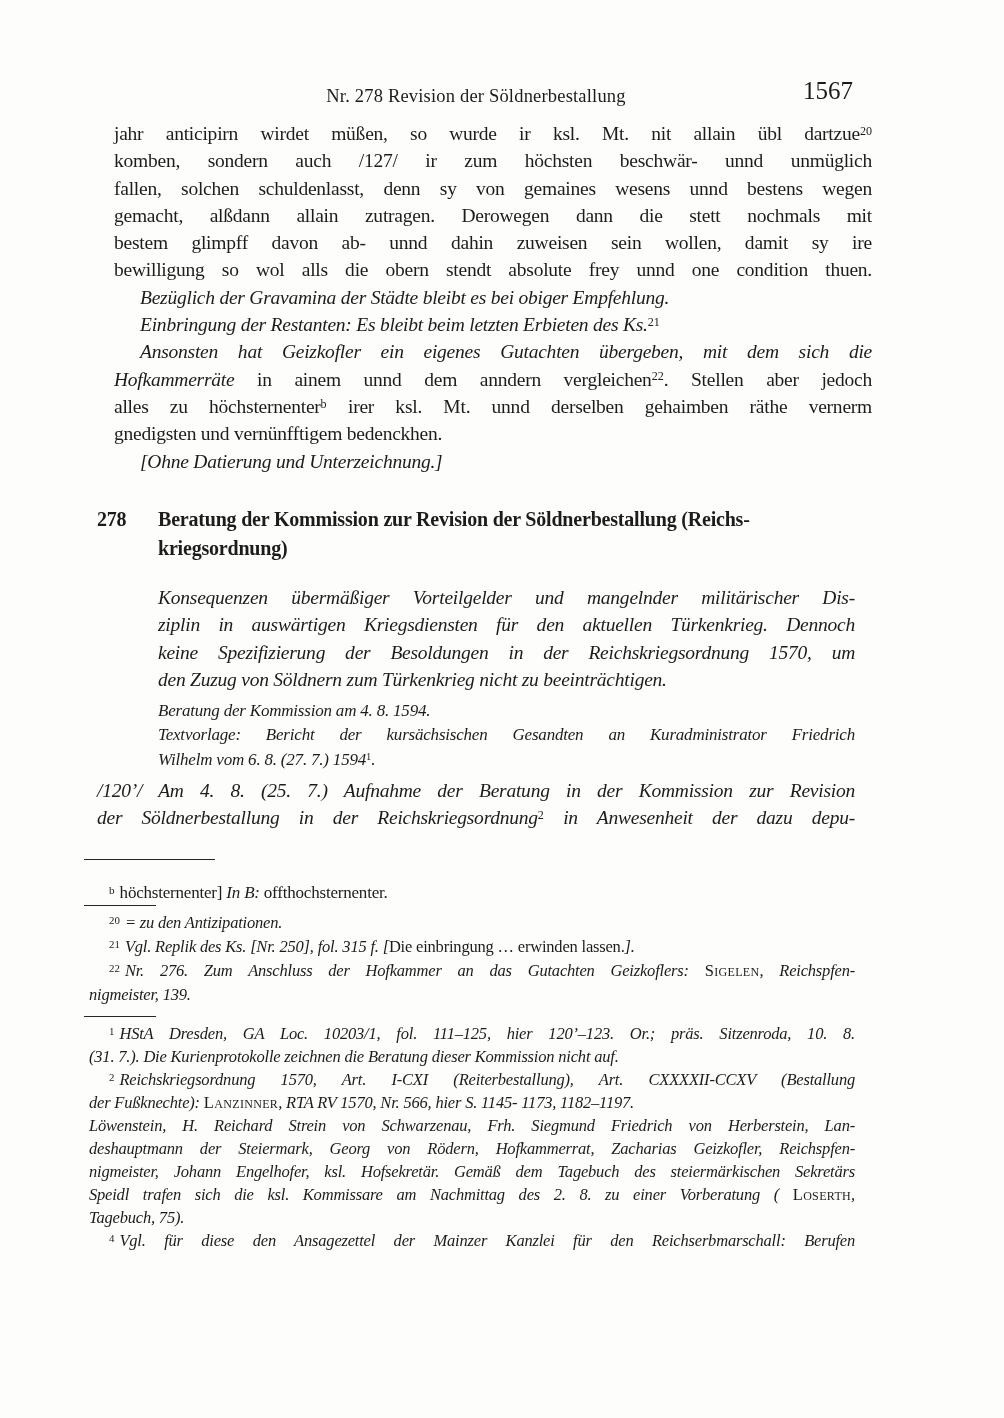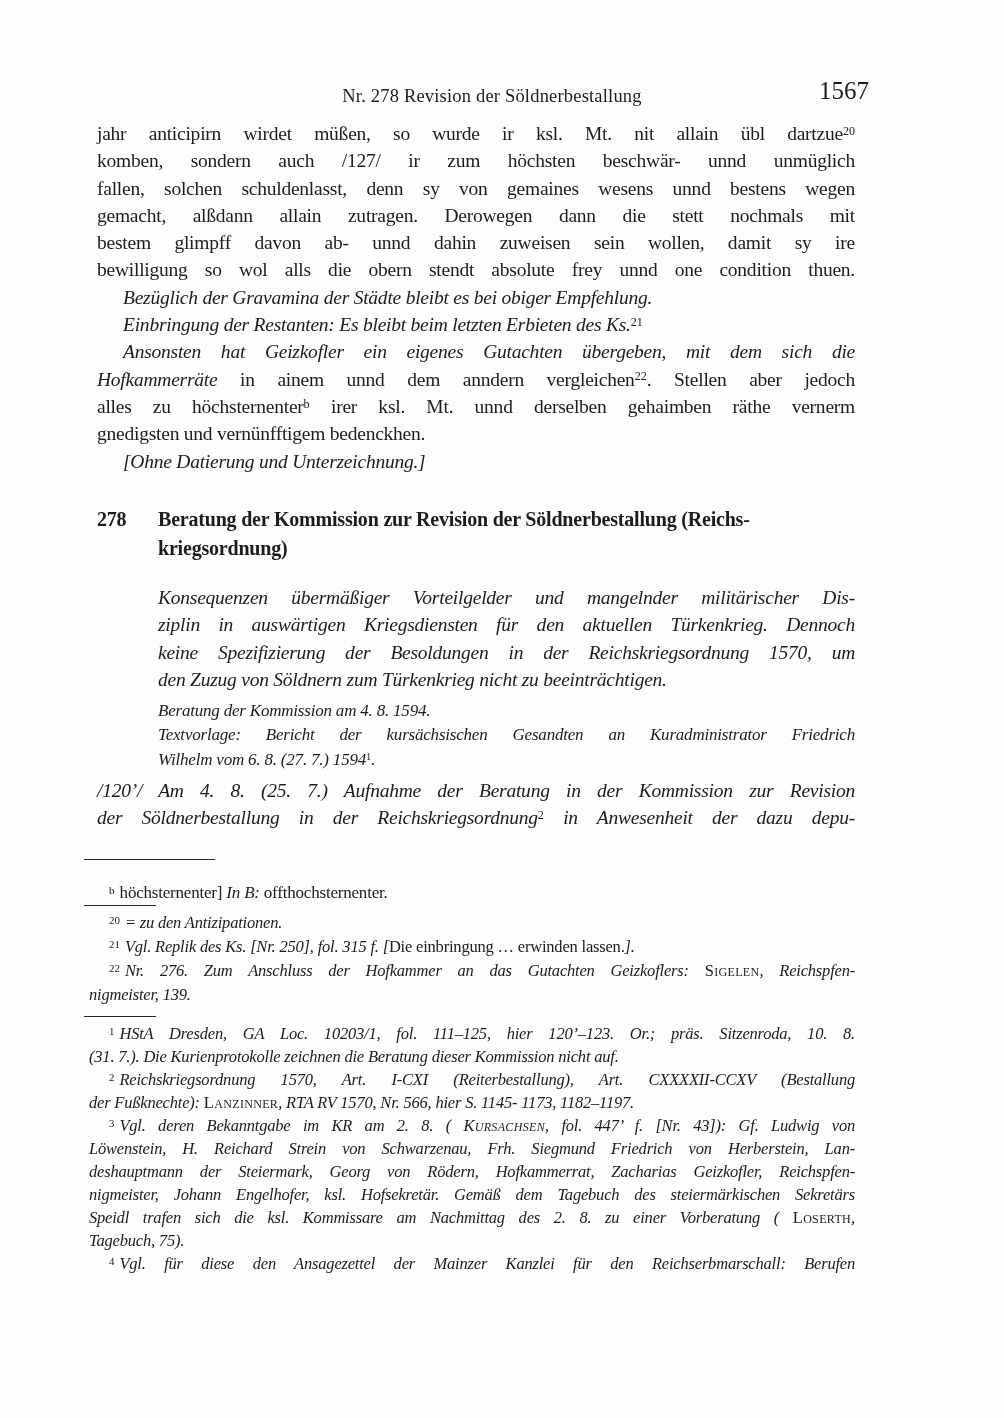--- a/index.html
+++ b/index.html
@@ -8,34 +8,34 @@
     width:1004px; height:1418px;
     margin:0 auto;
     background:#fdfdfc;
     color:#1d1c1a;
     font-family:"Liberation Serif", serif;
     overflow:hidden;
   }
   .col { position:absolute; left:97px; top:82px; width:758px; }
 
   
-  .runhead { position:absolute; top:0; left:16px; width:100%; height:32px;text-align:right; }
+  .runhead { position:absolute; top:0; left:0; width:100%; height:32px;text-align:right; }
   .runtitle { position:absolute; left:50%; transform:translateX(-50%); top:3px;
               font-size:18.5px; line-height:22px; white-space:nowrap; letter-spacing:0.01em; }
   .pagenum  { position:absolute; right:2px; top:-5px; font-size:25px; line-height:28px; }
 
   
   .line { font-size:19.5px; line-height:27.3px; height:27.3px; letter-spacing:-0.012em; white-space:normal; }
   .j    { text-align:justify; text-align-last:justify; }
   .ind  { text-indent:26px; }
   .it   { font-style:italic; }
   .rm   { font-style:normal;margin-top:40px; }
   .sup  { position:relative; top:-0.45em; font-size:0.62em; font-style:normal; letter-spacing:0; }
 
-  .bodyblock { position:absolute; top:38px; left:0; width:100%; }
+  .bodyblock { position:absolute; top:38px; left:17px; width:100%; }
 
   
   .heading { position:absolute; top:423px; left:0; width:100%; display:flex;
              font-weight:bold; font-size:20px; line-height:29px; letter-spacing:-0.01em; }
   .hnum  { width:61px; flex:none; }
   .htext { flex:1; }
 
   
   .regest { position:absolute; top:502px; left:61px; width:697px; font-style:italic; }
 
@@ -132,21 +132,20 @@
       <div class="line fn-ind j"><span class="fnsup">22</span><span>Nr. 276. Zum Anschluss der Hofkammer an das Gutachten Geizkoflers: </span><span class="sc">Sigelen</span><span>, Reichspfen-</span></div>
       <div class="line">nigmeister, 139.</div>
     </div>
 
     <div class="rule rule3"></div>
     <div class="fnblock2">
       <div class="line fn-ind j"><span class="fnsup">1</span><span>HStA Dresden, GA Loc. 10203/1, fol. 111–125, hier 120’–123. Or.; präs. Sitzenroda, 10. 8.</span></div>
       <div class="line">(31. 7.). Die Kurienprotokolle zeichnen die Beratung dieser Kommission nicht auf.</div>
       <div class="line fn-ind j"><span class="fnsup">2</span><span>Reichskriegsordnung 1570, Art. I-CXI (Reiterbestallung), Art. CXXXXII-CCXV (Bestallung</span></div>
       <div class="line"><span>der Fußknechte): </span><span class="sc">Lanzinner</span><span>, RTA RV 1570, Nr. 566, hier S. 1145- 1173, 1182–1197.</span></div>
-      <div class="line fn-ind j"><span class="fnsup">3</span><span>Vgl. deren Bekanntgabe im KR am 2. 8. ( </span><span class="isc">Kursachsen</span><span>, fol. 447’ f. [Nr. 43]): Gf. Ludwig von</span></div>
       <div class="line j">Löwenstein, H. Reichard Strein von Schwarzenau, Frh. Siegmund Friedrich von Herberstein, Lan-</div>
       <div class="line j">deshauptmann der Steiermark, Georg von Rödern, Hofkammerrat, Zacharias Geizkofler, Reichspfen-</div>
       <div class="line j">nigmeister, Johann Engelhofer, ksl. Hofsekretär. Gemäß dem Tagebuch des steiermärkischen Sekretärs</div>
       <div class="line j"><span>Speidl trafen sich die ksl. Kommissare am Nachmittag des 2. 8. zu einer Vorberatung ( </span><span class="sc">Loserth</span><span>,</span></div>
       <div class="line">Tagebuch, 75).</div>
       <div class="line fn-ind j"><span class="fnsup">4</span><span>Vgl. für diese den Ansagezettel der Mainzer Kanzlei für den Reichserbmarschall: Berufen</span></div>
     </div>
 
   </div>
 </div>

